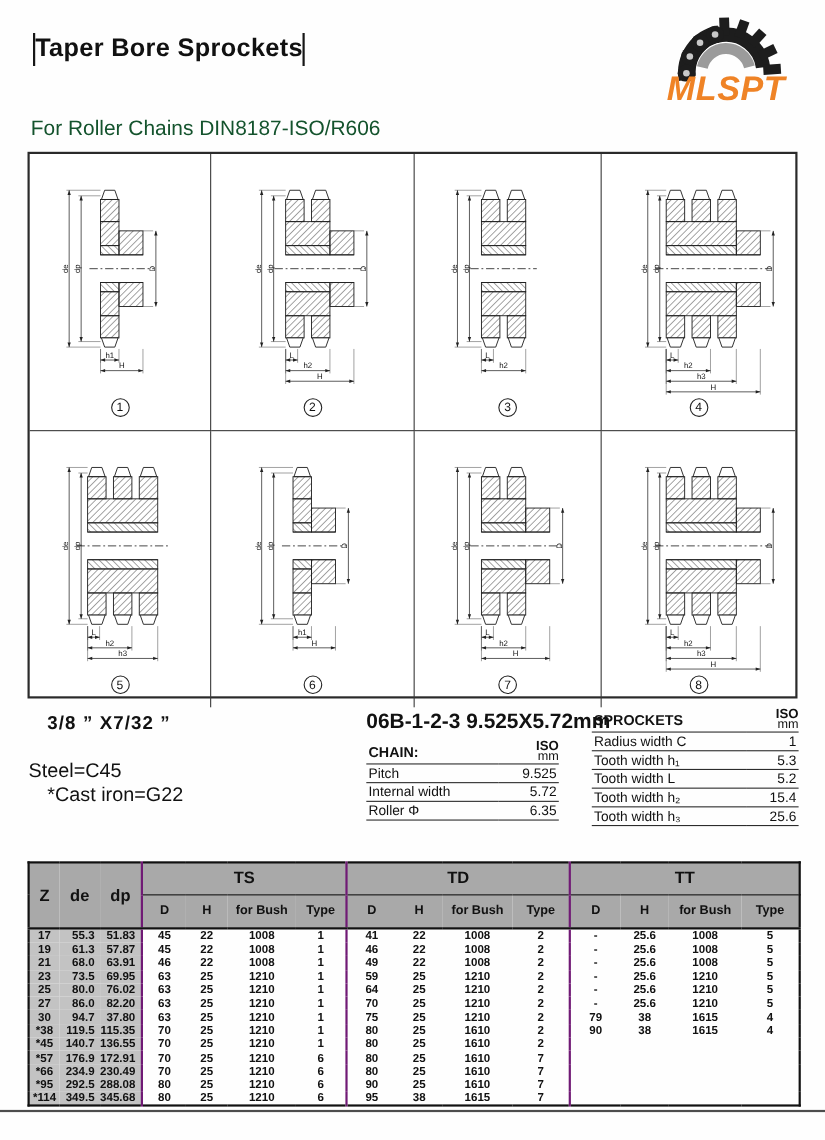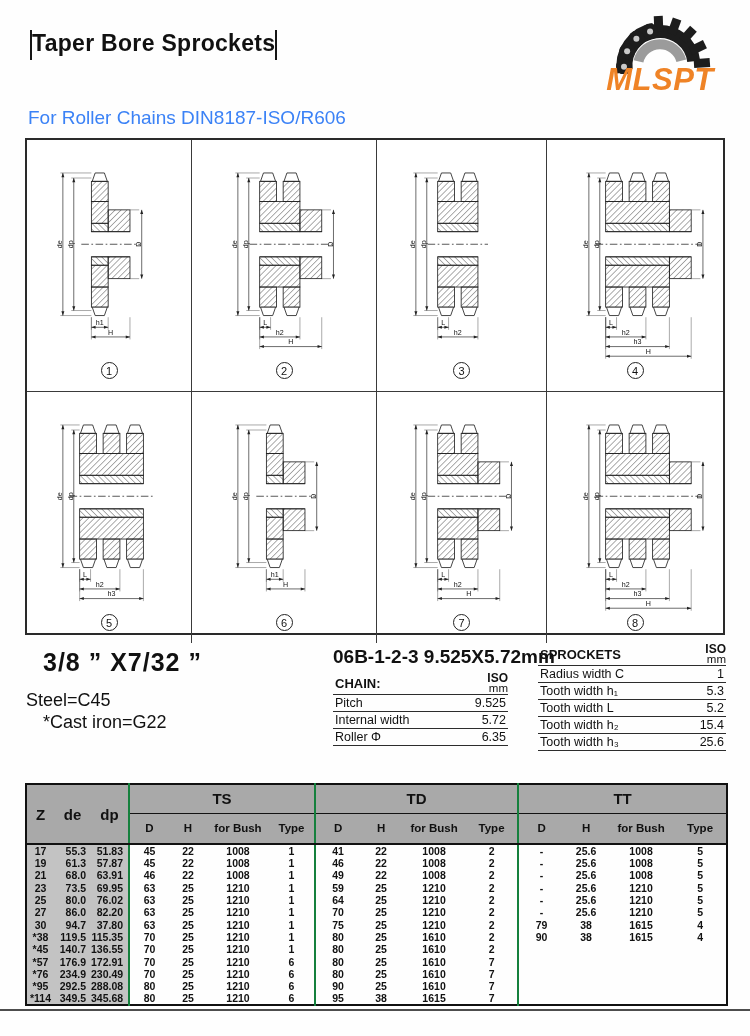--- a/index.html
+++ b/index.html
@@ -10,39 +10,39 @@
     color:#111; position:relative; overflow:hidden;
   }
   .page { position:absolute; inset:0; background:#fefefe; }
 
   
   .title-wrap { position:absolute; top:30px; left:30px; display:flex; align-items:flex-start; }
   .vbar { width:2px; height:30px; background:#161616; }
   .page-title { font-size:23px; font-weight:bold; letter-spacing:0.3px; }
   .logo { position:absolute; top:8px; right:14px; width:152px; text-align:center; }
   .logo-text { font-size:31px; font-weight:bold; font-style:italic; color:#ef8326; letter-spacing:0.5px; margin-top:-16px; }
-  .subtitle { position:absolute; top:107px; left:28px; font-size:19px; color:#3b82f6; }
+  .subtitle { position:absolute; top:107px; left:28px; font-size:19px; color:#14532d; }
 
   
   .diagram-grid {
     position:absolute; top:138px; left:25px; width:700px; height:497px;
     border:2px solid #2a2a2a; display:grid;
     grid-template-columns:165px 185px 170px 176px; grid-template-rows:1fr 1fr;
     background:#fff;
   }
   .dcell { border-right:1px solid #3a3a3a; border-bottom:1px solid #3a3a3a;
     display:flex; flex-direction:column; align-items:center; justify-content:space-between;
     padding:10px 4px 12px; }
   .dcell:nth-child(4n) { border-right:none; }
   .dcell:nth-child(n+5) { border-bottom:none; }
   .dnum { width:17px; height:17px; border:1px solid #222; border-radius:50%;
     font-size:11px; line-height:16px; text-align:center; }
 
   
-  .size-label { position:absolute; top:648px; left:43px; font-size:25px; font-weight:bold; letter-spacing:1px; }
+  .size-label { position:absolute; top:648px; left:43px; font-size:17px; font-weight:bold; letter-spacing:1px; }
   .material-1 { position:absolute; top:690px; left:26px; font-size:18px; }
   .material-2 { position:absolute; top:712px; left:43px; font-size:18px; }
 
   .mini-block { position:absolute; }
   .chain-block { top:646px; left:333px; width:175px; }
   .din-block   { top:643px; left:538px; width:188px; }
   .tbl-title { font-size:19px; font-weight:bold; margin-bottom:4px; white-space:nowrap; }
   .mini-table { width:100%; border-collapse:collapse; }
   .mini-table td { border-bottom:1.7px solid #2c2c2c; font-size:12.5px; padding:1px 0 1px 2px; height:16px; }
   .mini-table td.val { text-align:right; padding-right:2px; }
@@ -52,21 +52,21 @@
   .unit .u2 { font-size:11.5px; display:block; }
 
   
   .main-table { position:absolute; top:783px; left:25px; width:700px;
     border-collapse:collapse; table-layout:fixed; border:2px solid #111; font-weight:bold; }
   .main-table thead th { background:#a9a9a9; }
   .main-table th.grp { font-size:15px; height:29px; border-bottom:1.5px solid #111; }
   .main-table tr.sub th { font-size:11.5px; height:31px; }
   .main-table th.corner { font-size:15px; }
   .main-table thead tr.sub th, .main-table th.corner { border-bottom:2px solid #111; }
-  .blk { border-left:2px solid #15803d; }
+  .blk { border-left:2px solid #701a75; }
   .main-table tbody td { font-size:10.5px; text-align:center; padding:0; height:12.3px; line-height:12px; }
   .main-table tbody td.shade { background:#c3c3c3; }
   .main-table tbody td.de, .main-table tbody td.dp { text-align:right; padding-right:5px; }
 
   .bottom-rule { position:absolute; top:1009px; left:0; width:750px; height:2px; background:#4d4d4d; }
 </style>
 </head>
 <body>
 
 <div class="page">
@@ -886,21 +886,21 @@
           <td class="blk">80</td>
           <td>25</td>
           <td>1610</td>
           <td>7</td>
           <td class="blk"></td>
           <td></td>
           <td></td>
           <td></td>
         </tr>
         <tr>
-          <td class="shade">*76</td>
+          <td class="shade">*66</td>
           <td class="shade de">234.9</td>
           <td class="shade dp">230.49</td>
           <td class="blk">70</td>
           <td>25</td>
           <td>1210</td>
           <td>6</td>
           <td class="blk">80</td>
           <td>25</td>
           <td>1610</td>
           <td>7</td>

